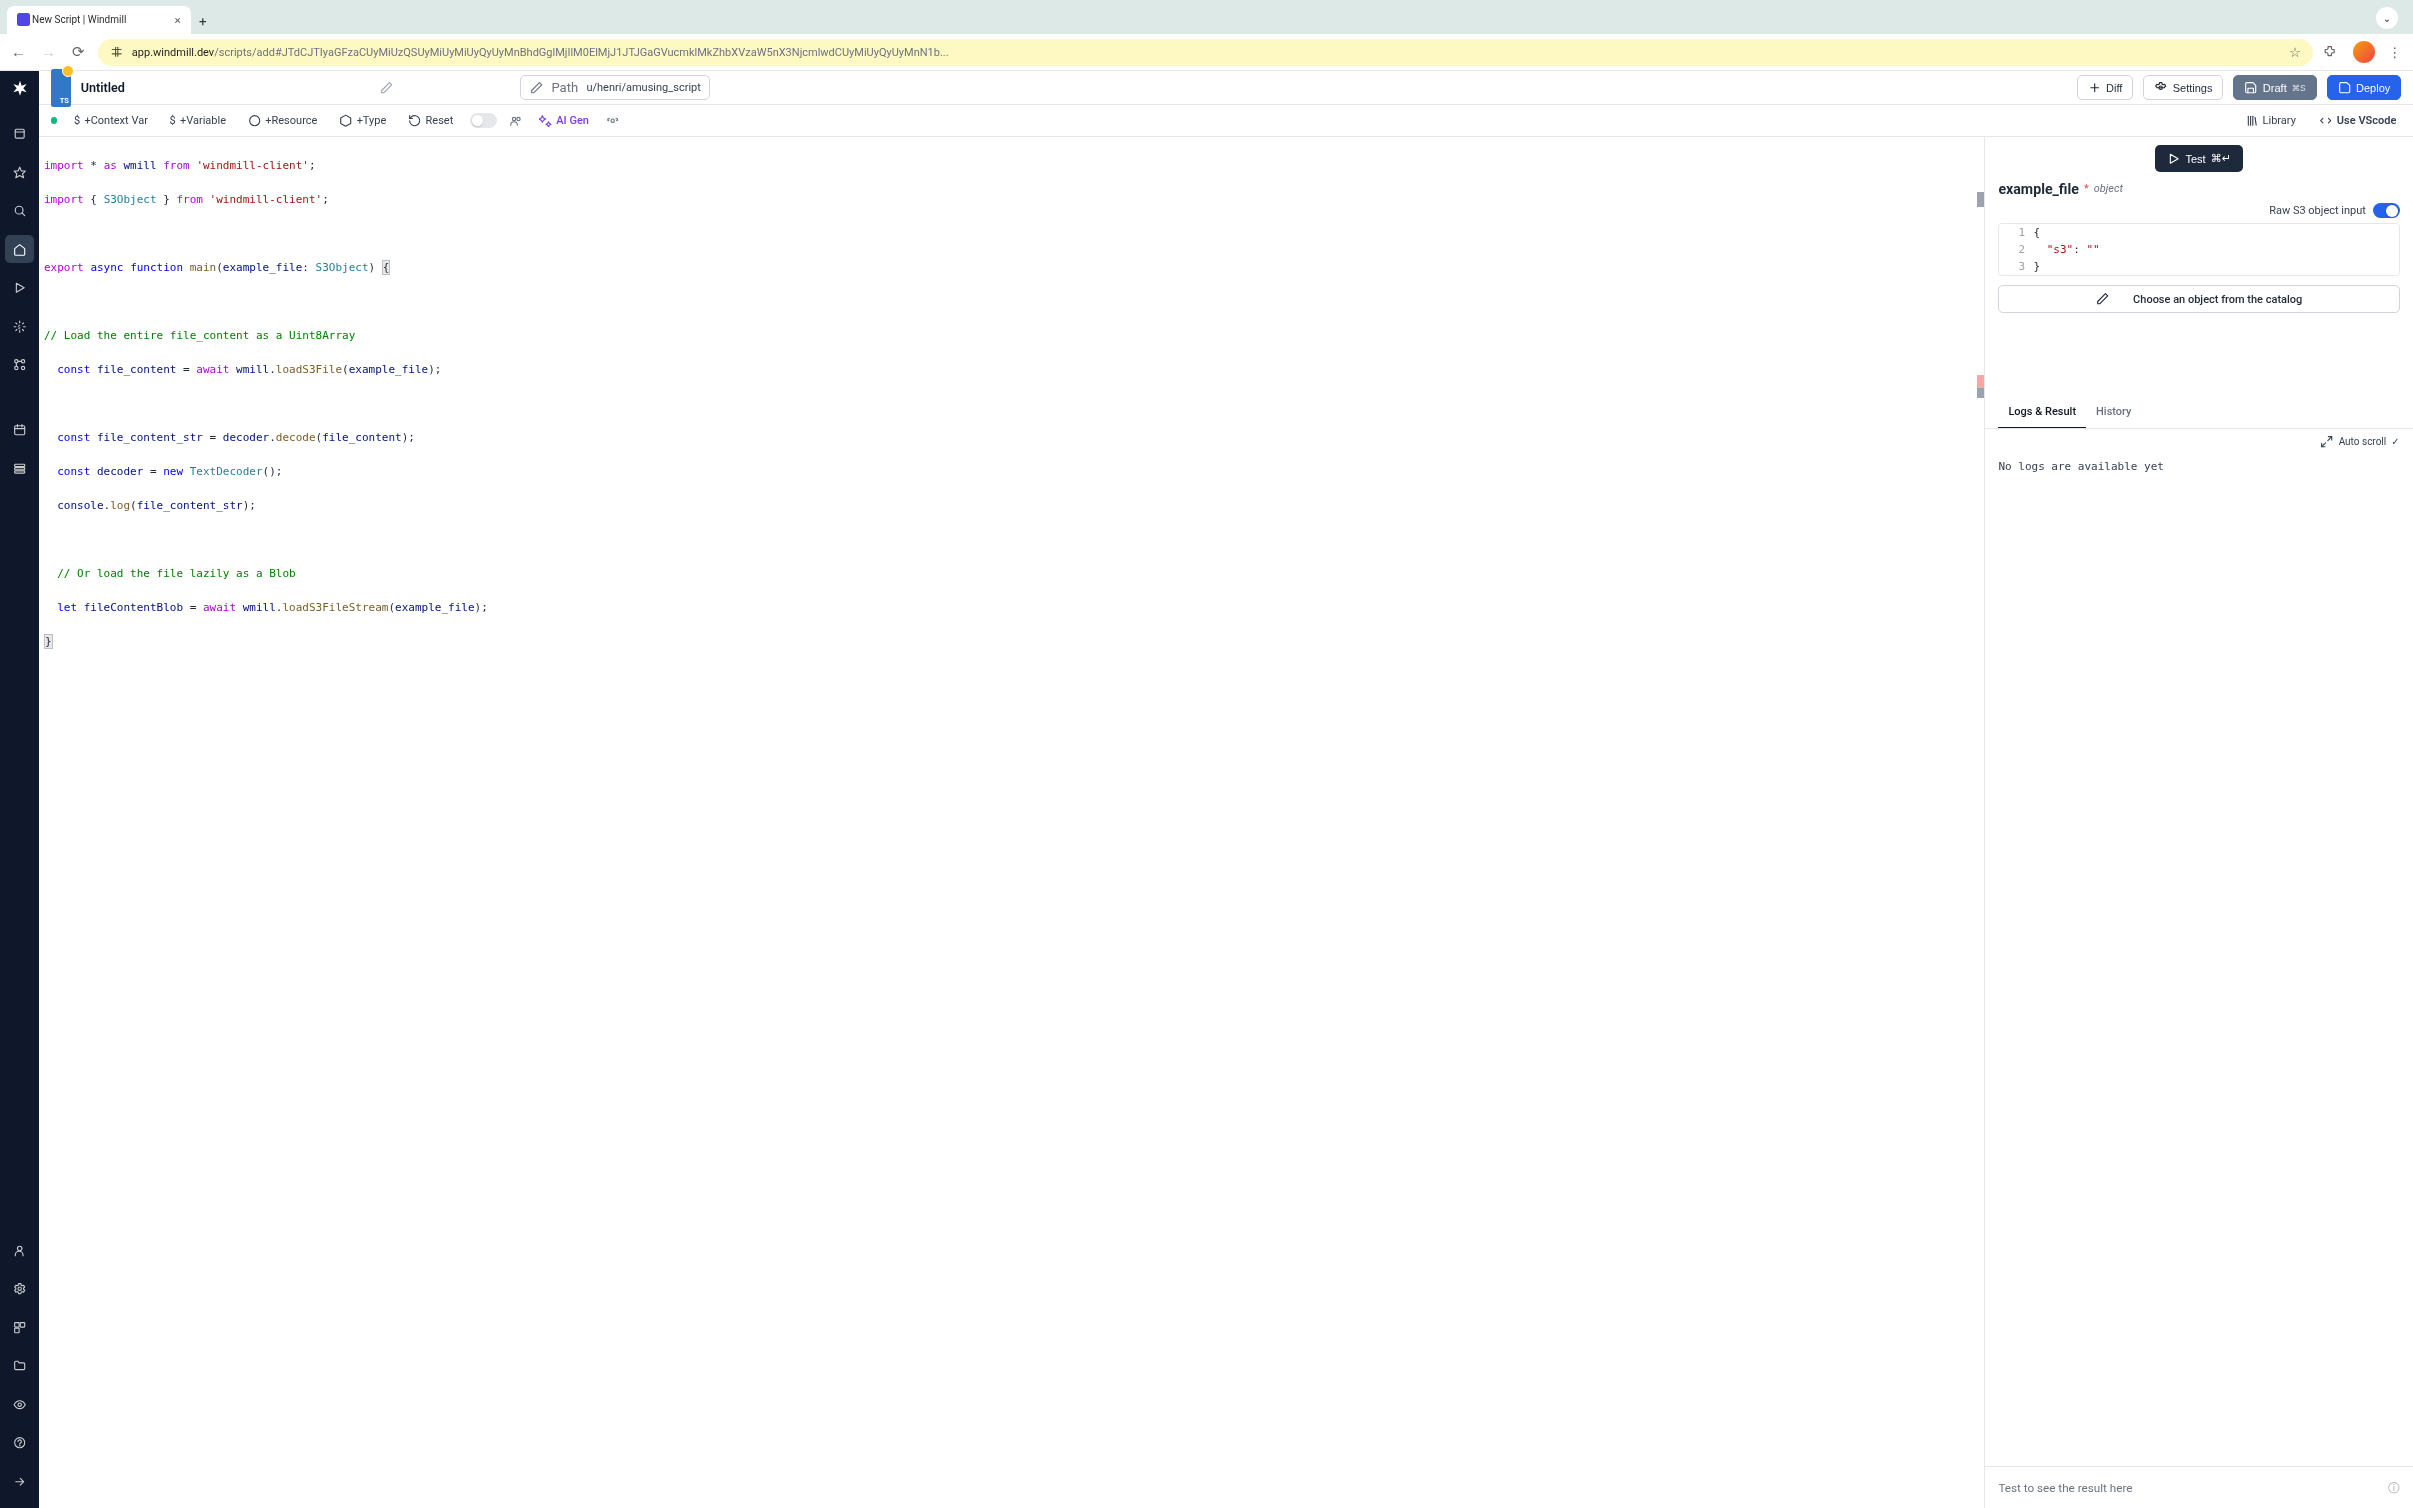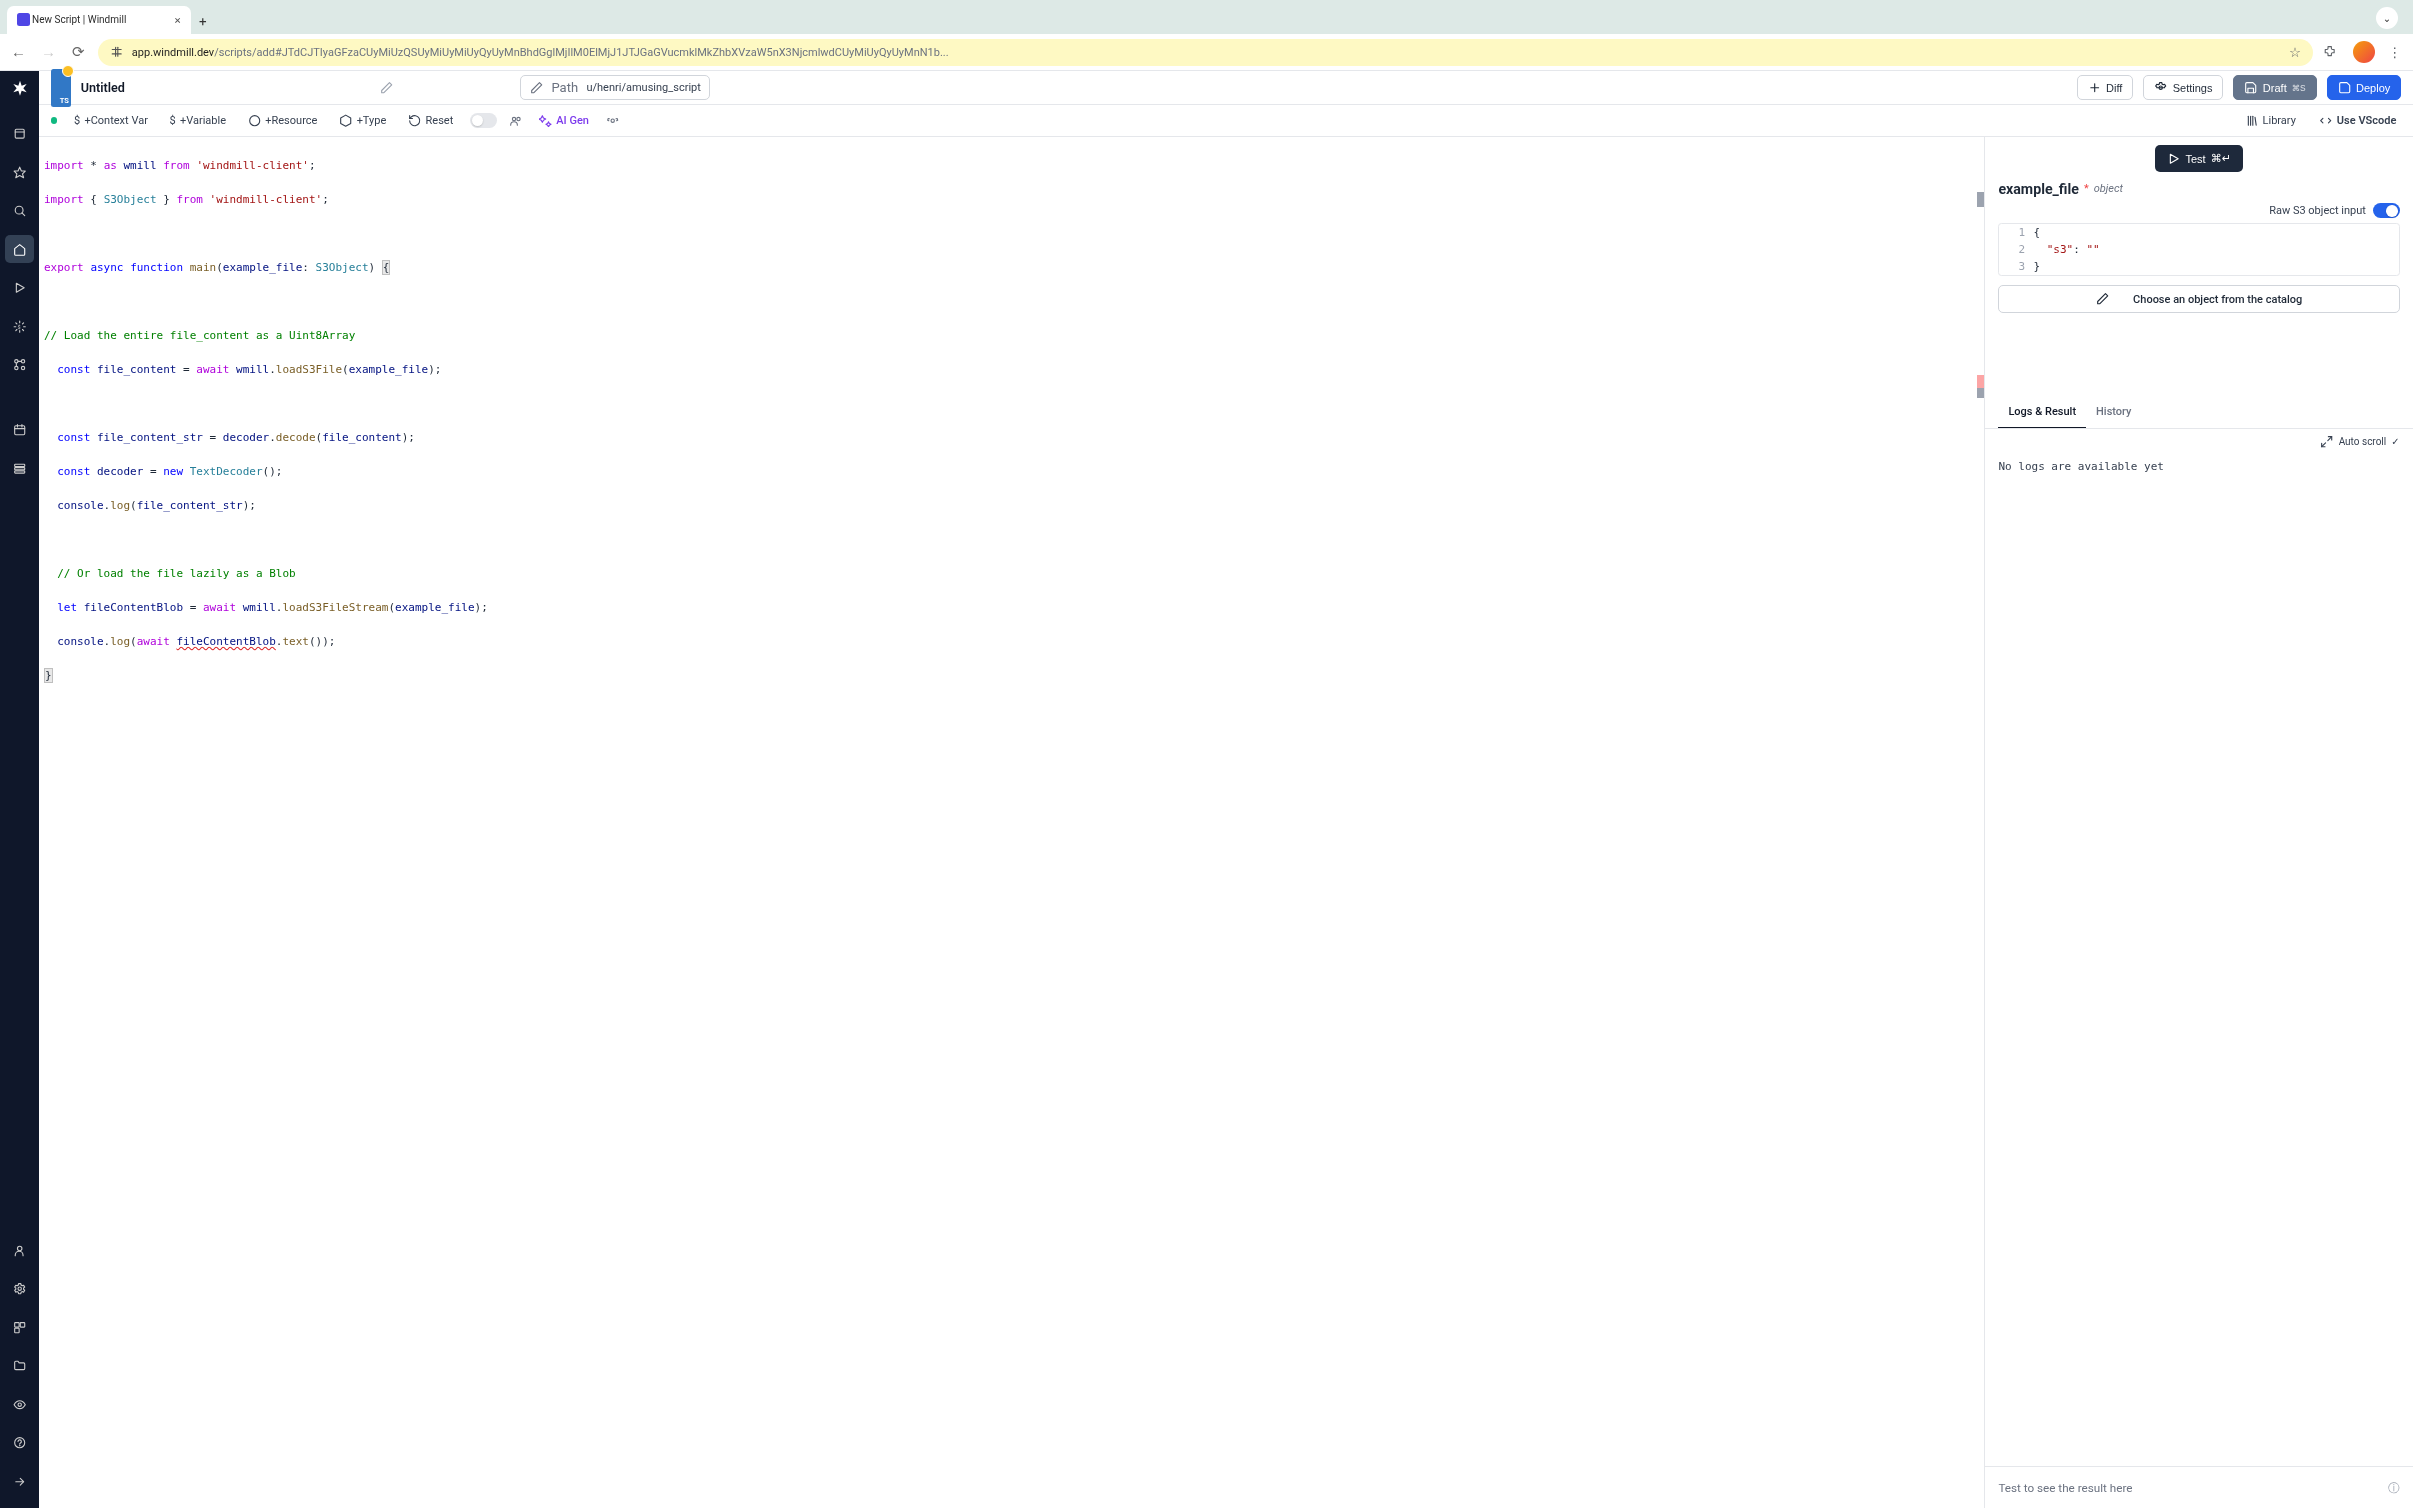--- a/index.html
+++ b/index.html
@@ -396,21 +396,20 @@
 <div class="code-line"></div>
 <div class="code-line"><span class="comment">// Load the entire file_content as a Uint8Array</span></div>
 <div class="code-line">  <span class="kw">const</span> <span class="param">file_content</span> = <span class="kw2">await</span> <span class="param">wmill</span>.<span class="fn">loadS3File</span>(<span class="param">example_file</span>);</div>
 <div class="code-line"></div>
 <div class="code-line">  <span class="kw">const</span> <span class="param">file_content_str</span> = <span class="param">decoder</span>.<span class="fn">decode</span>(<span class="param">file_content</span>);</div>
 <div class="code-line">  <span class="kw">const</span> <span class="param">decoder</span> = <span class="kw">new</span> <span class="type">TextDecoder</span>();</div>
 <div class="code-line">  <span class="param">console</span>.<span class="fn">log</span>(<span class="param">file_content_str</span>);</div>
 <div class="code-line"></div>
 <div class="code-line">  <span class="comment">// Or load the file lazily as a Blob</span></div>
 <div class="code-line">  <span class="kw">let</span> <span class="param">fileContentBlob</span> = <span class="kw2">await</span> <span class="param">wmill</span>.<span class="fn">loadS3FileStream</span>(<span class="param">example_file</span>);</div>
-<div class="code-line">  <span class="param">console</span>.<span class="fn">log</span>(<span class="kw2">await</span> <span class="param wavy">fileContentBlob</span>.<span class="fn">text</span>());</div>
 <div class="code-line"><span class="bracket-hl">}</span></div>
           <div class="minimap-marker" style="top:55px;height:15px;"></div>
           <div class="minimap-err" style="top:238px;"></div>
           <div class="minimap-marker" style="top:251px;height:10px;"></div>
         </div>
       </div>
 
       <div class="right-pane">
         <div class="test-btn-wrap">
           <button class="test-btn">

